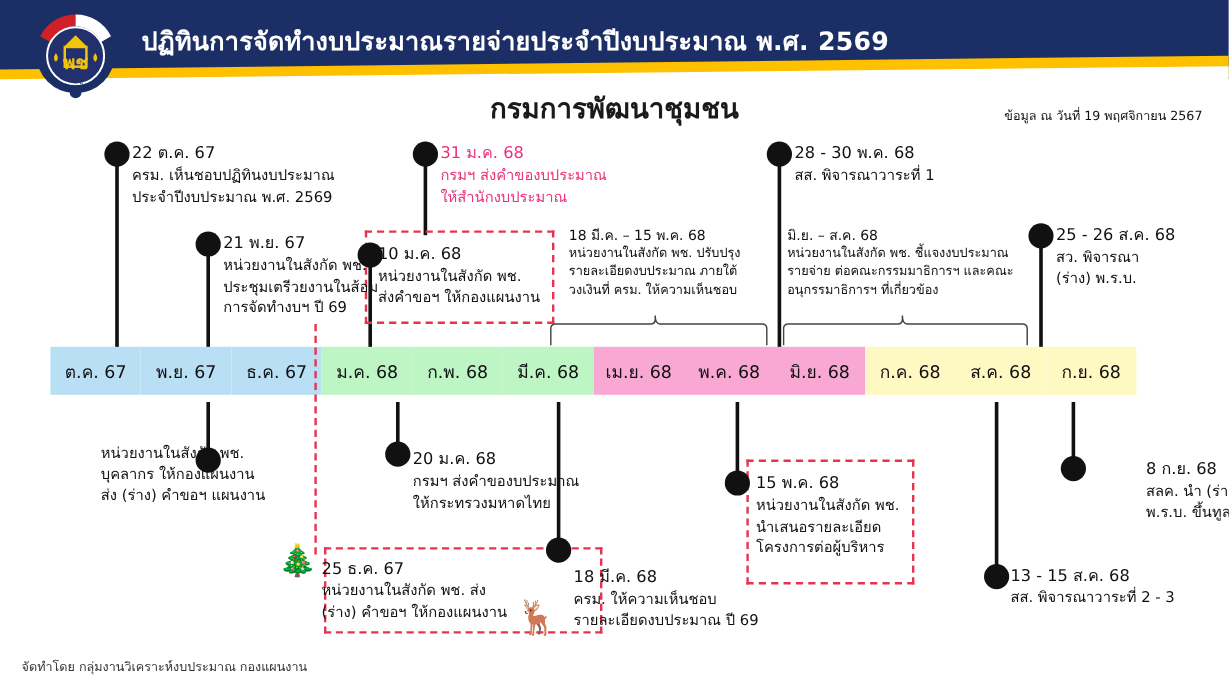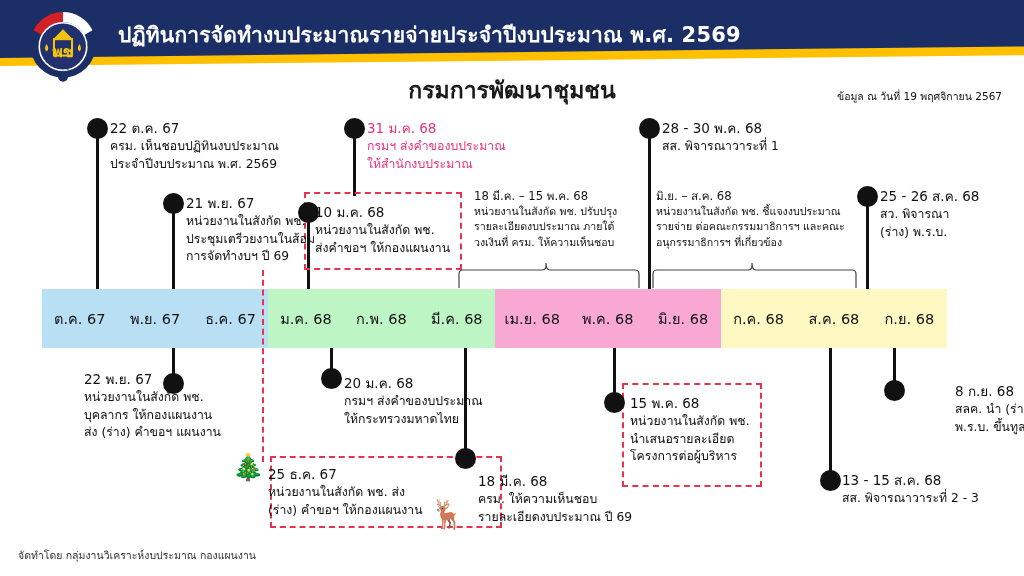--- a/index.html
+++ b/index.html
@@ -68,21 +68,21 @@
   .logo {
     position: absolute; left: 22px; top: 8px;
     width: 82px; height: 82px;
     z-index: 5;
   }
 
   
   .bar {
     position: absolute;
     left: 42px; top: 289px;
-    width: 905px; height: 59px;
+    width: 905px; height: 40px;
     display: flex;
     z-index: 3;
   }
   .month {
     flex: 1 1 0;
     display: flex; align-items: center; justify-content: center;
     font-size: 14.5px;
     color: #111;
     white-space: nowrap;
   }
@@ -286,21 +286,20 @@
   </div>
 
   <div class="ev small" style="left:656px; top:188px;">
     <div class="d">มิ.ย. – ส.ค. 68</div>
     <div class="t">หน่วยงานในสังกัด พช. ชี้แจงงบประมาณ</div>
     <div class="t">รายจ่าย ต่อคณะกรรมมาธิการฯ และคณะ</div>
     <div class="t">อนุกรรมาธิการฯ ที่เกี่ยวข้อง</div>
   </div>
 
   <div class="ev" style="left:84px; top:370px;">
-    <div class="d">22 พ.ย. 67</div>
     <div class="t">หน่วยงานในสังกัด พช.</div>
     <div class="t">บุคลากร ให้กองแผนงาน</div>
     <div class="t">ส่ง (ร่าง) คำขอฯ แผนงาน</div>
   </div>
 
   <div class="ev" style="left:268px; top:465px;">
     <div class="d">25 ธ.ค. 67</div>
     <div class="t">หน่วยงานในสังกัด พช. ส่ง</div>
     <div class="t">(ร่าง) คำขอฯ ให้กองแผนงาน</div>
   </div>

